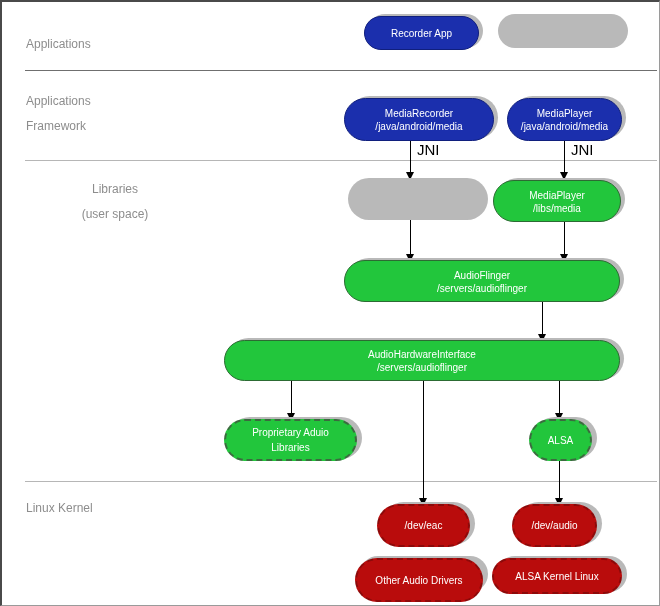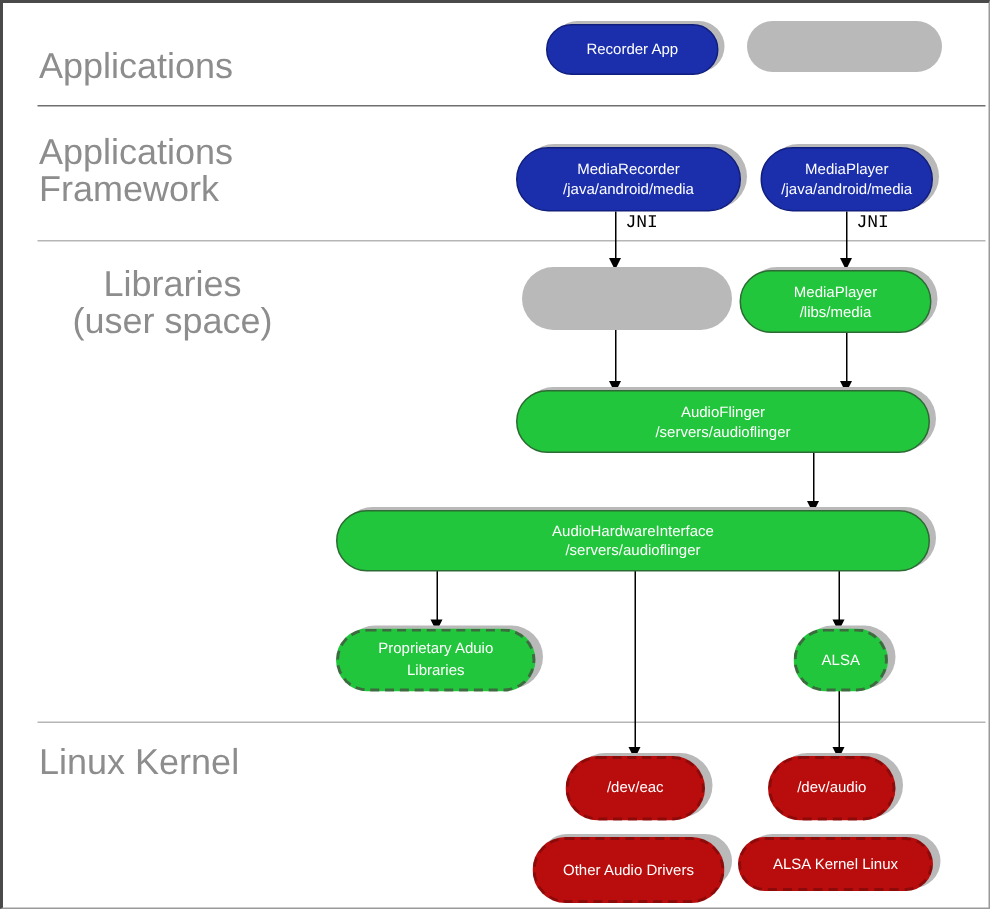--- a/index.html
+++ b/index.html
@@ -17,21 +17,21 @@
     border-top: 2px solid #4a4a4a;
     border-right: 1px solid #9a9a9a;
     border-bottom: 1px solid #9a9a9a;
     box-sizing: border-box;
     overflow: hidden;
     font-family: "Liberation Sans", sans-serif;
   }
   .layer-label {
     position: absolute;
     color: #8d8d8d;
-    font-size: 24px;
+    font-size: 12px;
     line-height: 25px;
     font-family: "Liberation Sans", sans-serif;
     white-space: pre-line;
     text-align: center;
   }
   .divider {
     position: absolute;
     height: 0;
     border-top: 1px solid #9d9d9d;
   }
@@ -97,23 +97,23 @@
     position: absolute;
     width: 0;
     height: 0;
     border-left: 4.5px solid transparent;
     border-right: 4.5px solid transparent;
     border-top: 8px solid #000000;
     z-index: 1;
   }
   .jni {
     position: absolute;
-    font-size: 12px;
+    font-size: 15px;
     color: #000000;
-    font-family: Liberation Mono, monospace;
+    font-family: Liberation Sans, sans-serif;
     z-index: 4;
   }
 </style>
 </head>
 <body>
 
 <div id="stage">
 
   <div class="layer-label" style="left:24px; top:30px; width:180px; text-align:left;">Applications</div>
 

